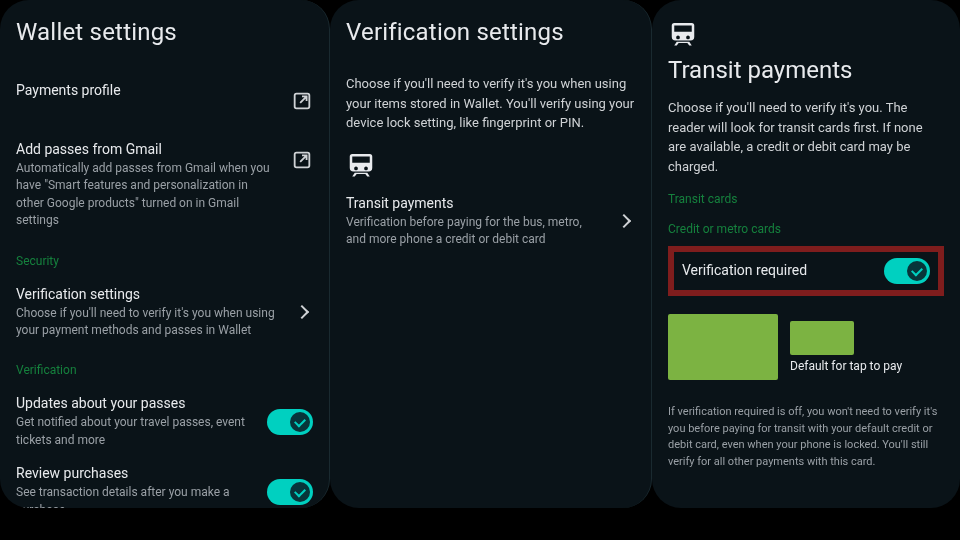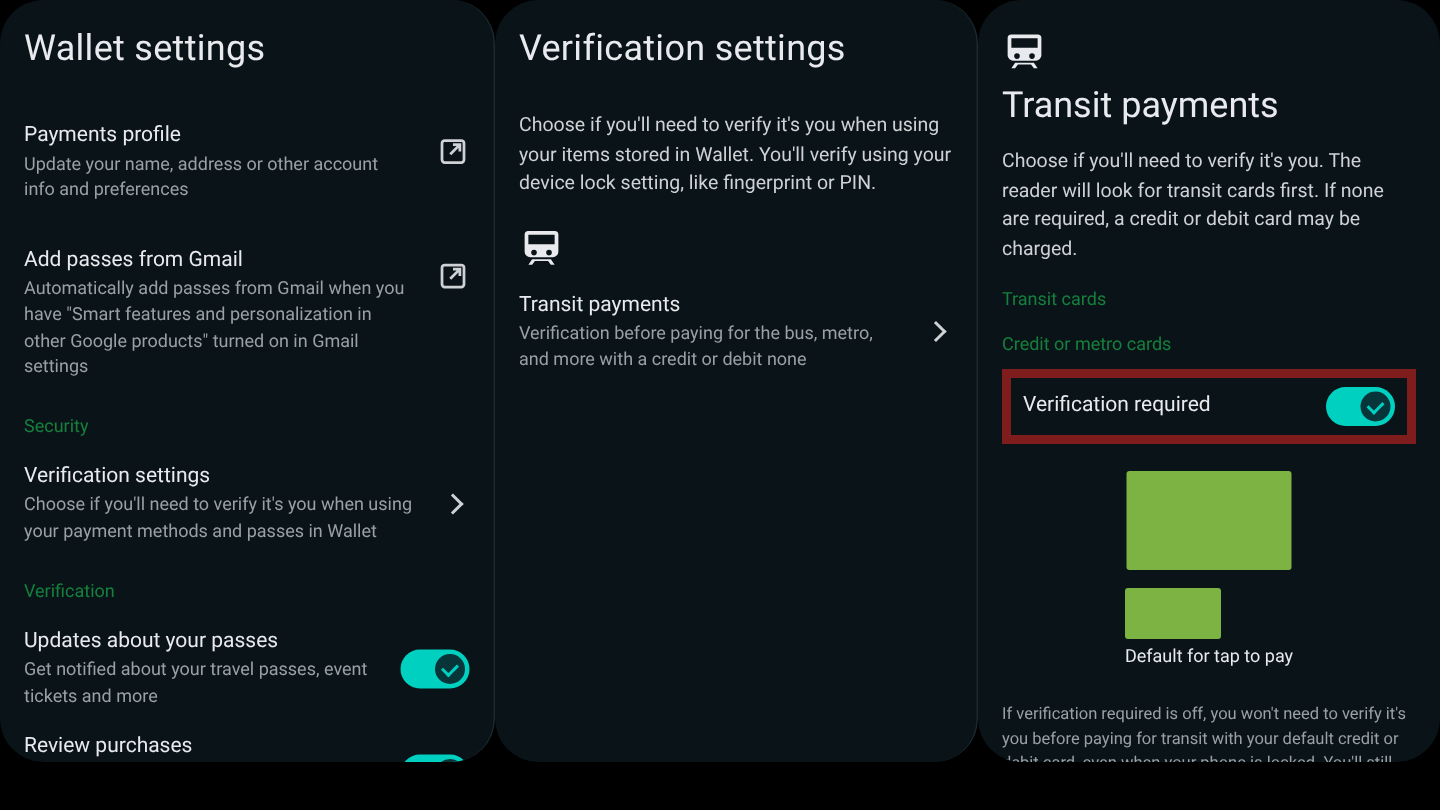--- a/index.html
+++ b/index.html
@@ -20,37 +20,36 @@
   .desc-small { font-size: 11px; color: #9aa0a6; line-height: 1.5; }
   .chevron { width: 10px; height: 10px; border-right: 2px solid #cfd2d5; border-bottom: 2px solid #cfd2d5; transform: rotate(-45deg); align-self: center; flex-shrink: 0; margin-right: 6px; }
   .open-icon { width: 22px; height: 22px; flex-shrink: 0; align-self: flex-start; margin-top: 8px; }
   .open-icon svg { width: 22px; height: 22px; stroke: #cfd2d5; fill: none; stroke-width: 2; }
   .toggle { width: 46px; height: 26px; background: #00d0c0; border-radius: 13px; position: relative; flex-shrink: 0; align-self: center; }
   .toggle .knob { position: absolute; right: 3px; top: 3px; width: 20px; height: 20px; border-radius: 50%; background: #07353a; display: flex; align-items: center; justify-content: center; }
   .toggle .knob::after { content: ""; width: 8px; height: 5px; border-left: 2px solid #00d0c0; border-bottom: 2px solid #00d0c0; transform: rotate(-45deg); margin-top: -2px; }
   .transit-icon { width: 30px; height: 30px; margin-bottom: 8px; }
   .transit-icon svg { width: 30px; height: 30px; fill: #e8eaed; }
   .highlight-box { border: 6px solid #7f1d1d; padding: 6px 8px; margin: 6px 0 18px 0; display: flex; align-items: center; justify-content: space-between; }
-  .card-row { display: flex; align-items: center; gap: 12px; margin-bottom: 24px; flex-direction: column; }
+  .card-row { display: flex; align-items: center; gap: 12px; margin-bottom: 24px; }
   .card-green { background: #7cb342; }
   .card-big { width: 110px; height: 66px; border-radius: 2px; }
   .card-small { width: 64px; height: 34px; border-radius: 2px; margin-bottom: 4px; }
   .card-stack .lbl { font-size: 12px; color: #e8eaed; }
   .sep { height: 1px; background: transparent; margin: 6px 0; }
 </style>
 </head>
 <body>
 
 <div class="panel panel-1">
   <div class="h1">Wallet settings</div>
 
   <div class="item">
     <div class="item-text">
       <div class="item-title">Payments profile</div>
-      <div class="item-sub">Update your name, address or other account info and preferences</div>
     </div>
     <span class="open-icon">
       <svg viewBox="0 0 24 24">
           <rect x="4" y="4" width="16" height="16" rx="2"></rect>
           <path d="M10 14 L17 7 M12 7 H17 V12"></path>
         </svg>
     </span>
   </div>
 
   <div class="sep"></div>
@@ -108,34 +107,34 @@
 
   <div class="transit-icon">
     <svg viewBox="0 0 24 24">
         <path d="M5 4h14a2 2 0 0 1 2 2v9a3 3 0 0 1-3 3H6a3 3 0 0 1-3-3V6a2 2 0 0 1 2-2zm0 2v5h14V6H5zm3 8a1.5 1.5 0 1 0 0 3 1.5 1.5 0 0 0 0-3zm8 0a1.5 1.5 0 1 0 0 3 1.5 1.5 0 0 0 0-3zM7 19l-2 3h2l1.5-2h7l1.5 2h2l-2-3H7z"></path>
       </svg>
   </div>
 
   <div class="item">
     <div class="item-text">
       <div class="item-title">Transit payments</div>
-      <div class="item-sub">Verification before paying for the bus, metro, and more with a credit or debit none</div>
+      <div class="item-sub">Verification before paying for the bus, metro, and more phone a credit or debit card</div>
     </div>
     <span class="chevron"></span>
   </div>
 </div>
 
 <div class="panel panel-3">
   <div class="transit-icon">
     <svg viewBox="0 0 24 24">
         <path d="M5 4h14a2 2 0 0 1 2 2v9a3 3 0 0 1-3 3H6a3 3 0 0 1-3-3V6a2 2 0 0 1 2-2zm0 2v5h14V6H5zm3 8a1.5 1.5 0 1 0 0 3 1.5 1.5 0 0 0 0-3zm8 0a1.5 1.5 0 1 0 0 3 1.5 1.5 0 0 0 0-3zM7 19l-2 3h2l1.5-2h7l1.5 2h2l-2-3H7z"></path>
       </svg>
   </div>
   <div class="h1-p3">Transit payments</div>
-  <div class="desc" style="font-size:13px;">Choose if you'll need to verify it's you. The reader will look for transit cards first. If none are required, a credit or debit card may be charged.</div>
+  <div class="desc" style="font-size:13px;">Choose if you'll need to verify it's you. The reader will look for transit cards first. If none are available, a credit or debit card may be charged.</div>
 
   <div class="section-label">Transit cards</div>
 
   <div class="section-label">Credit or metro cards</div>
 
   <div class="highlight-box">
     <div class="item-title" style="font-size:14px;">Verification required</div>
     <div class="toggle">
         <div class="knob"></div>
       </div>

